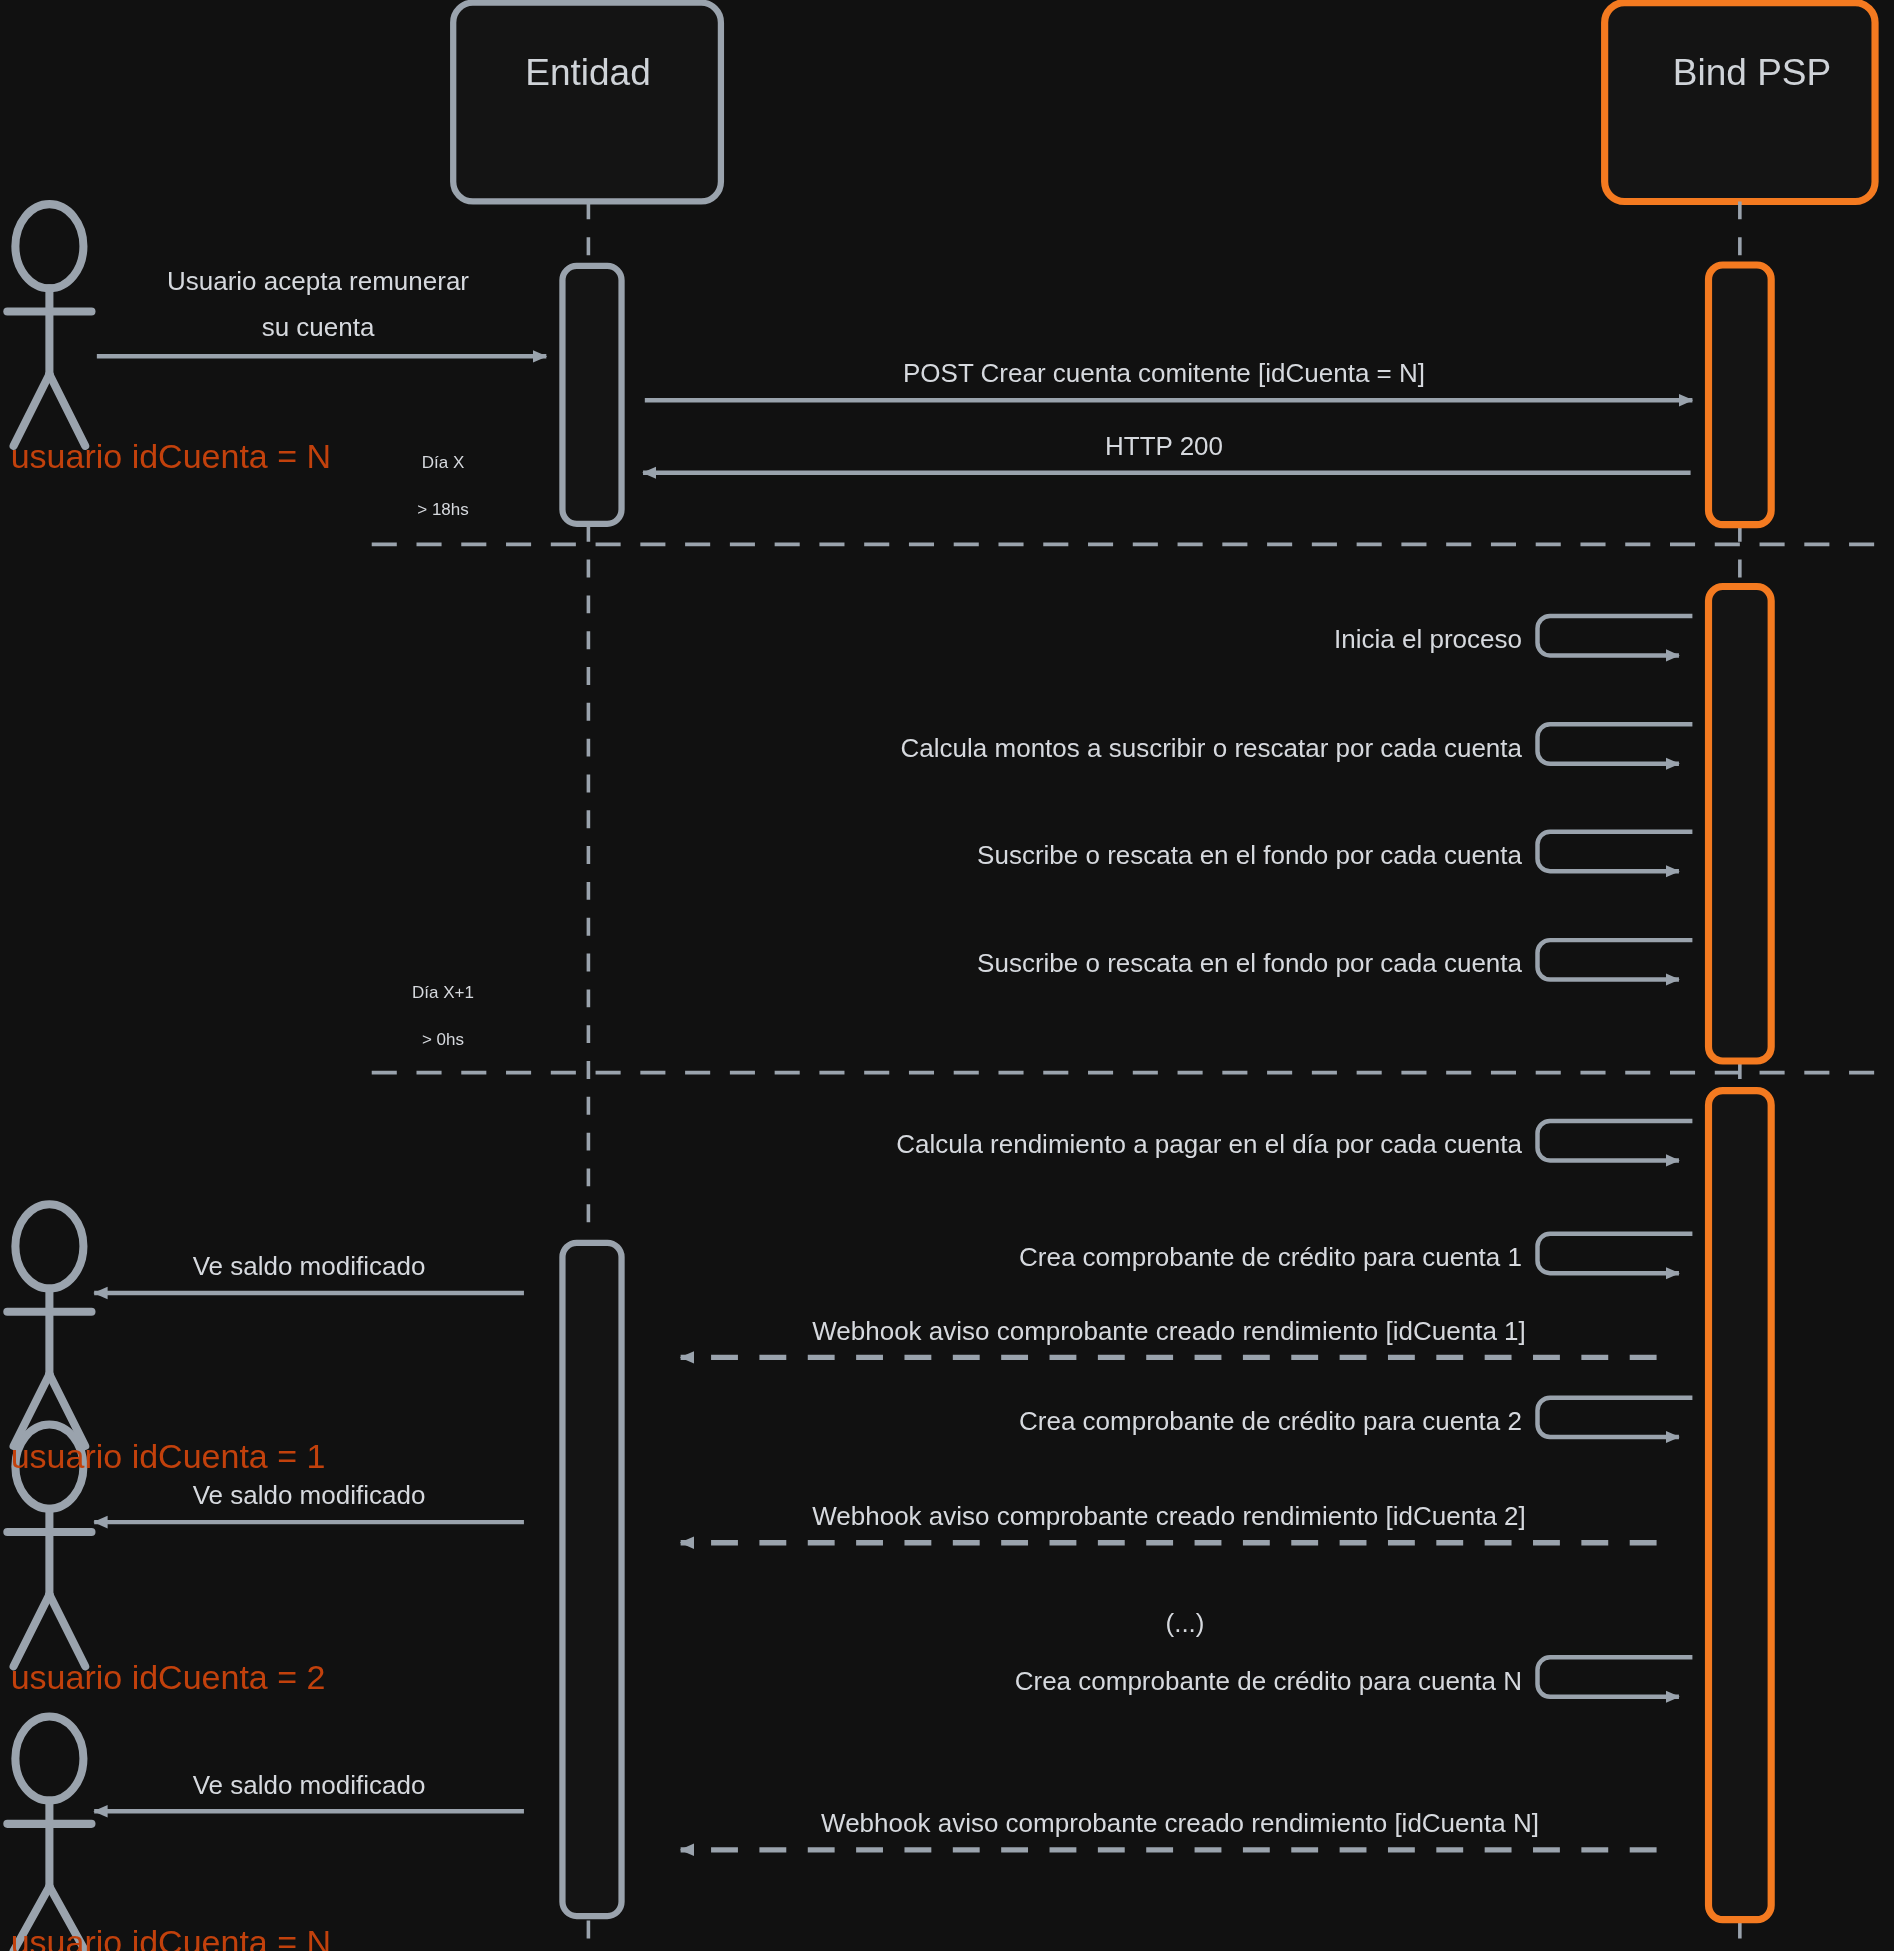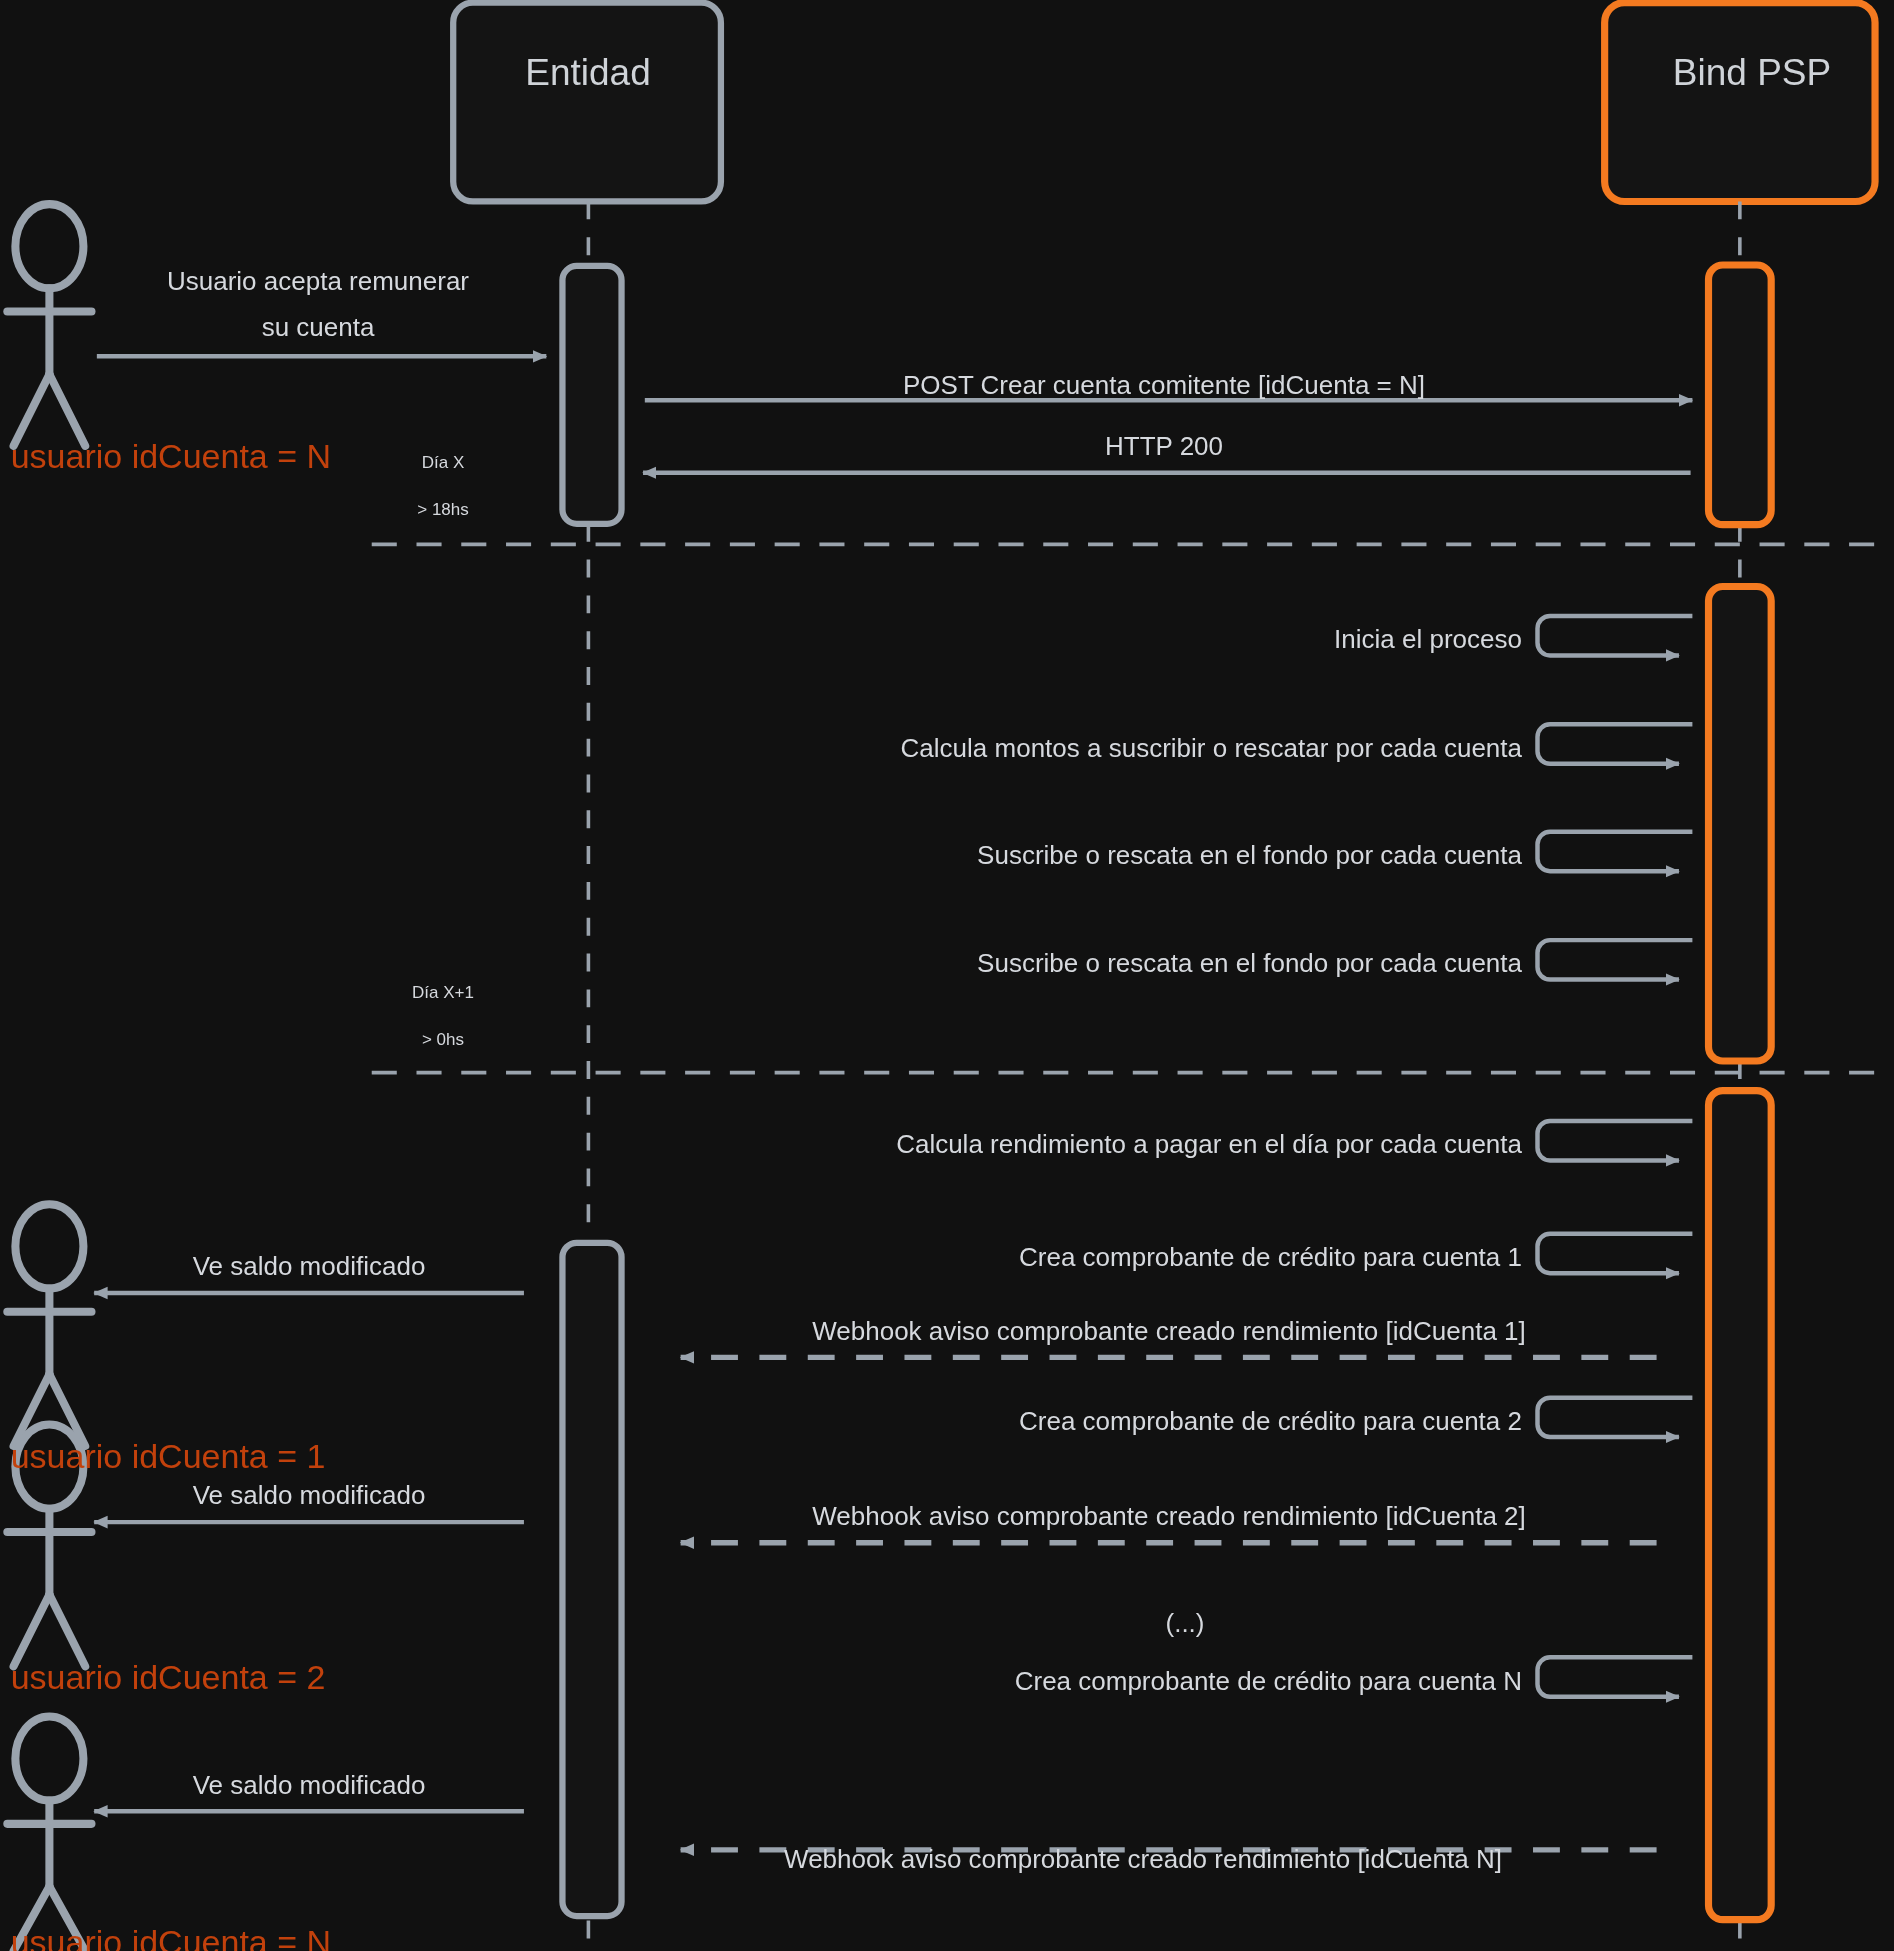--- a/index.html
+++ b/index.html
@@ -161,37 +161,37 @@
   <div class="lbl actor-lbl" style="left:10.7px;top:1658px;">usuario idCuenta = 2</div>
   <div class="lbl actor-lbl" style="left:10.7px;top:1923px;">usuario idCuenta = N</div>
 
   <div class="lbl note c" style="left:443px;top:453px;">Día X</div>
   <div class="lbl note c" style="left:443px;top:500px;">&gt; 18hs</div>
   <div class="lbl note c" style="left:443px;top:983px;">Día X+1</div>
   <div class="lbl note c" style="left:443px;top:1030px;">&gt; 0hs</div>
 
   <div class="lbl msg c" style="left:318px;top:266px;">Usuario acepta remunerar</div>
   <div class="lbl msg c" style="left:318px;top:312px;">su cuenta</div>
-  <div class="lbl msg c" style="left:1164px;top:358px;margin-top:12px;">POST Crear cuenta comitente [idCuenta = N]</div>
+  <div class="lbl msg c" style="left:1164px;top:358px;">POST Crear cuenta comitente [idCuenta = N]</div>
   <div class="lbl msg c" style="left:1164px;top:431px;">HTTP 200</div>
 
   <div class="lbl msg r" style="left:1522px;top:624px;">Inicia el proceso</div>
   <div class="lbl msg r" style="left:1522px;top:733px;">Calcula montos a suscribir o rescatar por cada cuenta</div>
   <div class="lbl msg r" style="left:1522px;top:840px;">Suscribe o rescata en el fondo por cada cuenta</div>
   <div class="lbl msg r" style="left:1522px;top:948px;">Suscribe o rescata en el fondo por cada cuenta</div>
   <div class="lbl msg r" style="left:1522px;top:1129px;">Calcula rendimiento a pagar en el día por cada cuenta</div>
 
   <div class="lbl msg c" style="left:309px;top:1251px;">Ve saldo modificado</div>
   <div class="lbl msg r" style="left:1522px;top:1242px;">Crea comprobante de crédito para cuenta 1</div>
   <div class="lbl msg c" style="left:1169px;top:1316px;">Webhook aviso comprobante creado rendimiento [idCuenta 1]</div>
 
   <div class="lbl msg c" style="left:309px;top:1480px;">Ve saldo modificado</div>
   <div class="lbl msg r" style="left:1522px;top:1406px;">Crea comprobante de crédito para cuenta 2</div>
   <div class="lbl msg c" style="left:1169px;top:1501px;">Webhook aviso comprobante creado rendimiento [idCuenta 2]</div>
 
   <div class="lbl msg c" style="left:1185px;top:1608px;">(...)</div>
 
   <div class="lbl msg r" style="left:1522px;top:1666px;">Crea comprobante de crédito para cuenta N</div>
   <div class="lbl msg c" style="left:309px;top:1770px;">Ve saldo modificado</div>
-  <div class="lbl msg c" style="left:1143px;top:1808px;margin-top:36px;">Webhook aviso comprobante creado rendimiento [idCuenta N]</div>
+  <div class="lbl msg c" style="left:1180px;top:1808px;">Webhook aviso comprobante creado rendimiento [idCuenta N]</div>
 
 </div>
 
 
 </body></html>

